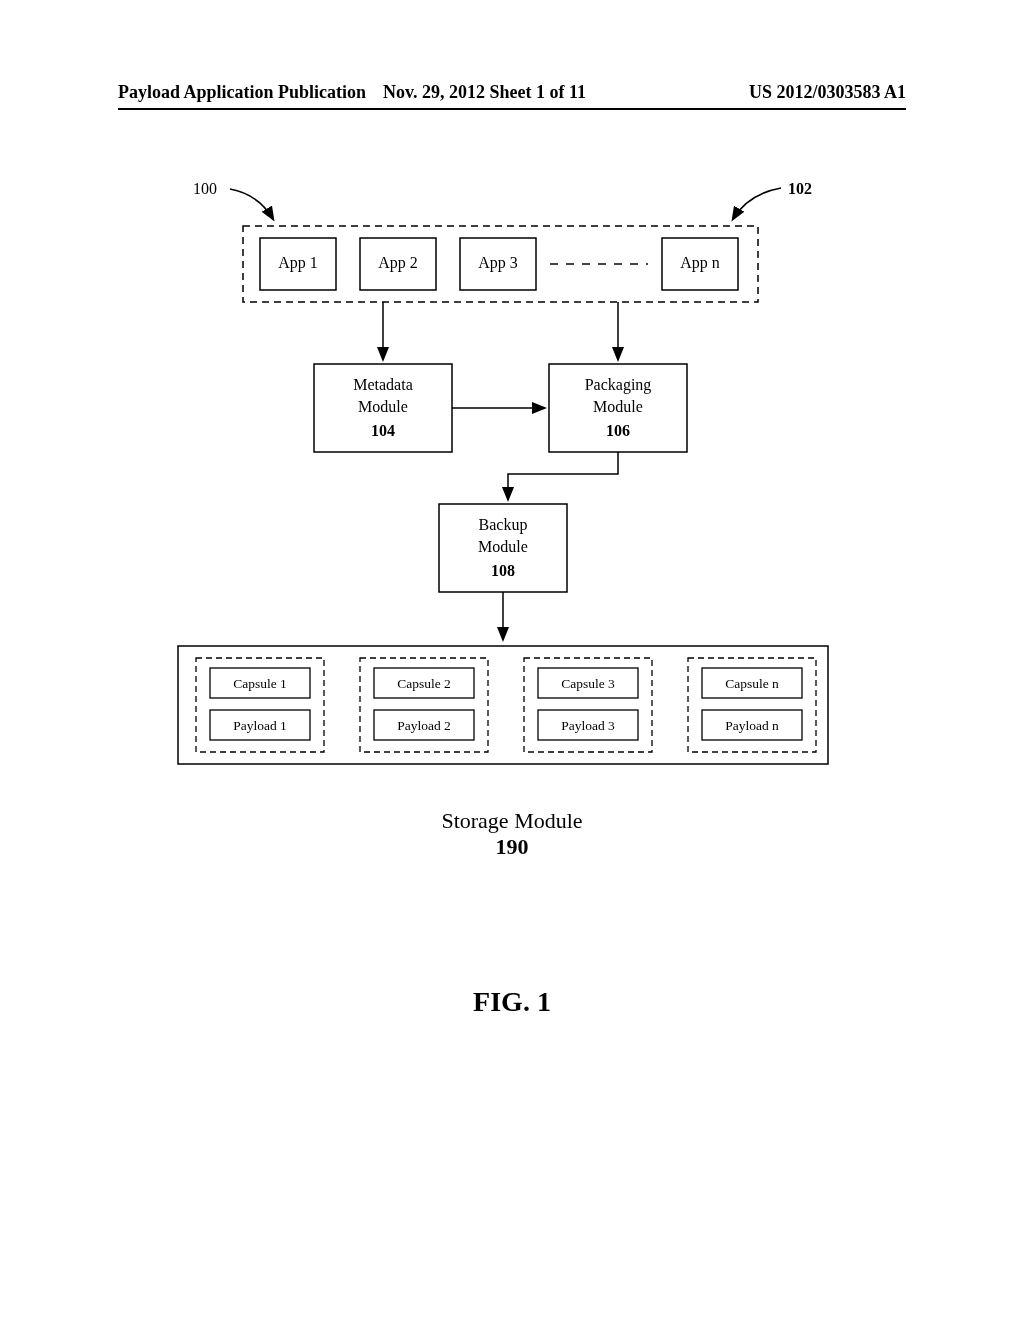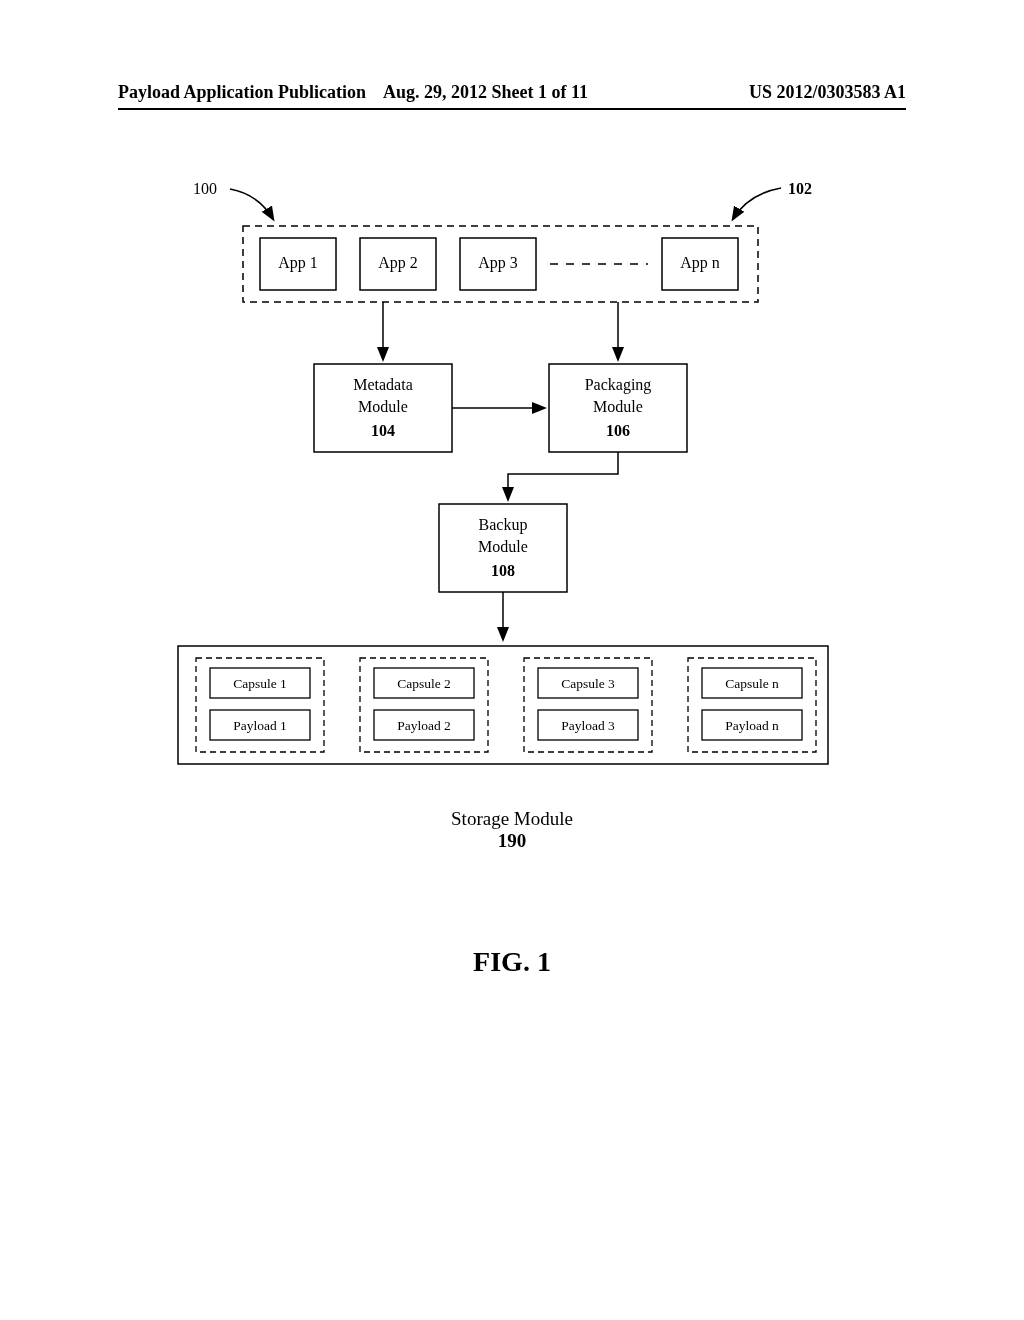--- a/index.html
+++ b/index.html
@@ -29,21 +29,21 @@
   .header-right { float: right; }
   .header-line {
     position: absolute;
     top: 108px;
     left: 118px;
     right: 118px;
     border-top: 2px solid #000;
   }
   .fig-caption {
     position: absolute;
-    top: 946px;
+    top: 986px;
     width: 100%;
     text-align: center;
     font-weight: bold;
     font-size: 28px;
   }
   .svg-container {
     position: absolute;
     left: 118px;
     top: 164px;
     width: 788px;
@@ -58,31 +58,31 @@
     font-family: "Book Antiqua", Palatino, "Palatino Linotype", Georgia, serif;
     font-size: 13.5px;
   }
   .ref-num { font-weight: bold; }
   .storage-caption {
     position: absolute;
     top: 808px;
     left: 0;
     width: 1024px;
     text-align: center;
-    font-size: 19px;
+    font-size: 22px;
   }
 </style>
 </head>
 <body>
 
 <div class="page">
 
   <div class="header">
     <span class="header-left">Payload Application Publication</span>
-    <span class="header-mid">Aug. 29, 2012  Sheet 1 of 11</span>
+    <span class="header-mid">Nov. 29, 2012  Sheet 1 of 11</span>
     <span class="header-right">US 2012/0303583 A1</span>
   </div>
   <div class="header-line"></div>
 
   <div class="svg-container">
     <svg viewBox="0 0 788 740">
       <defs>
         <marker id="arrowhead" markerWidth="10" markerHeight="8" refX="8" refY="4" orient="auto">
           <polygon points="0 0, 10 4, 0 8" fill="#000"></polygon>
         </marker>

